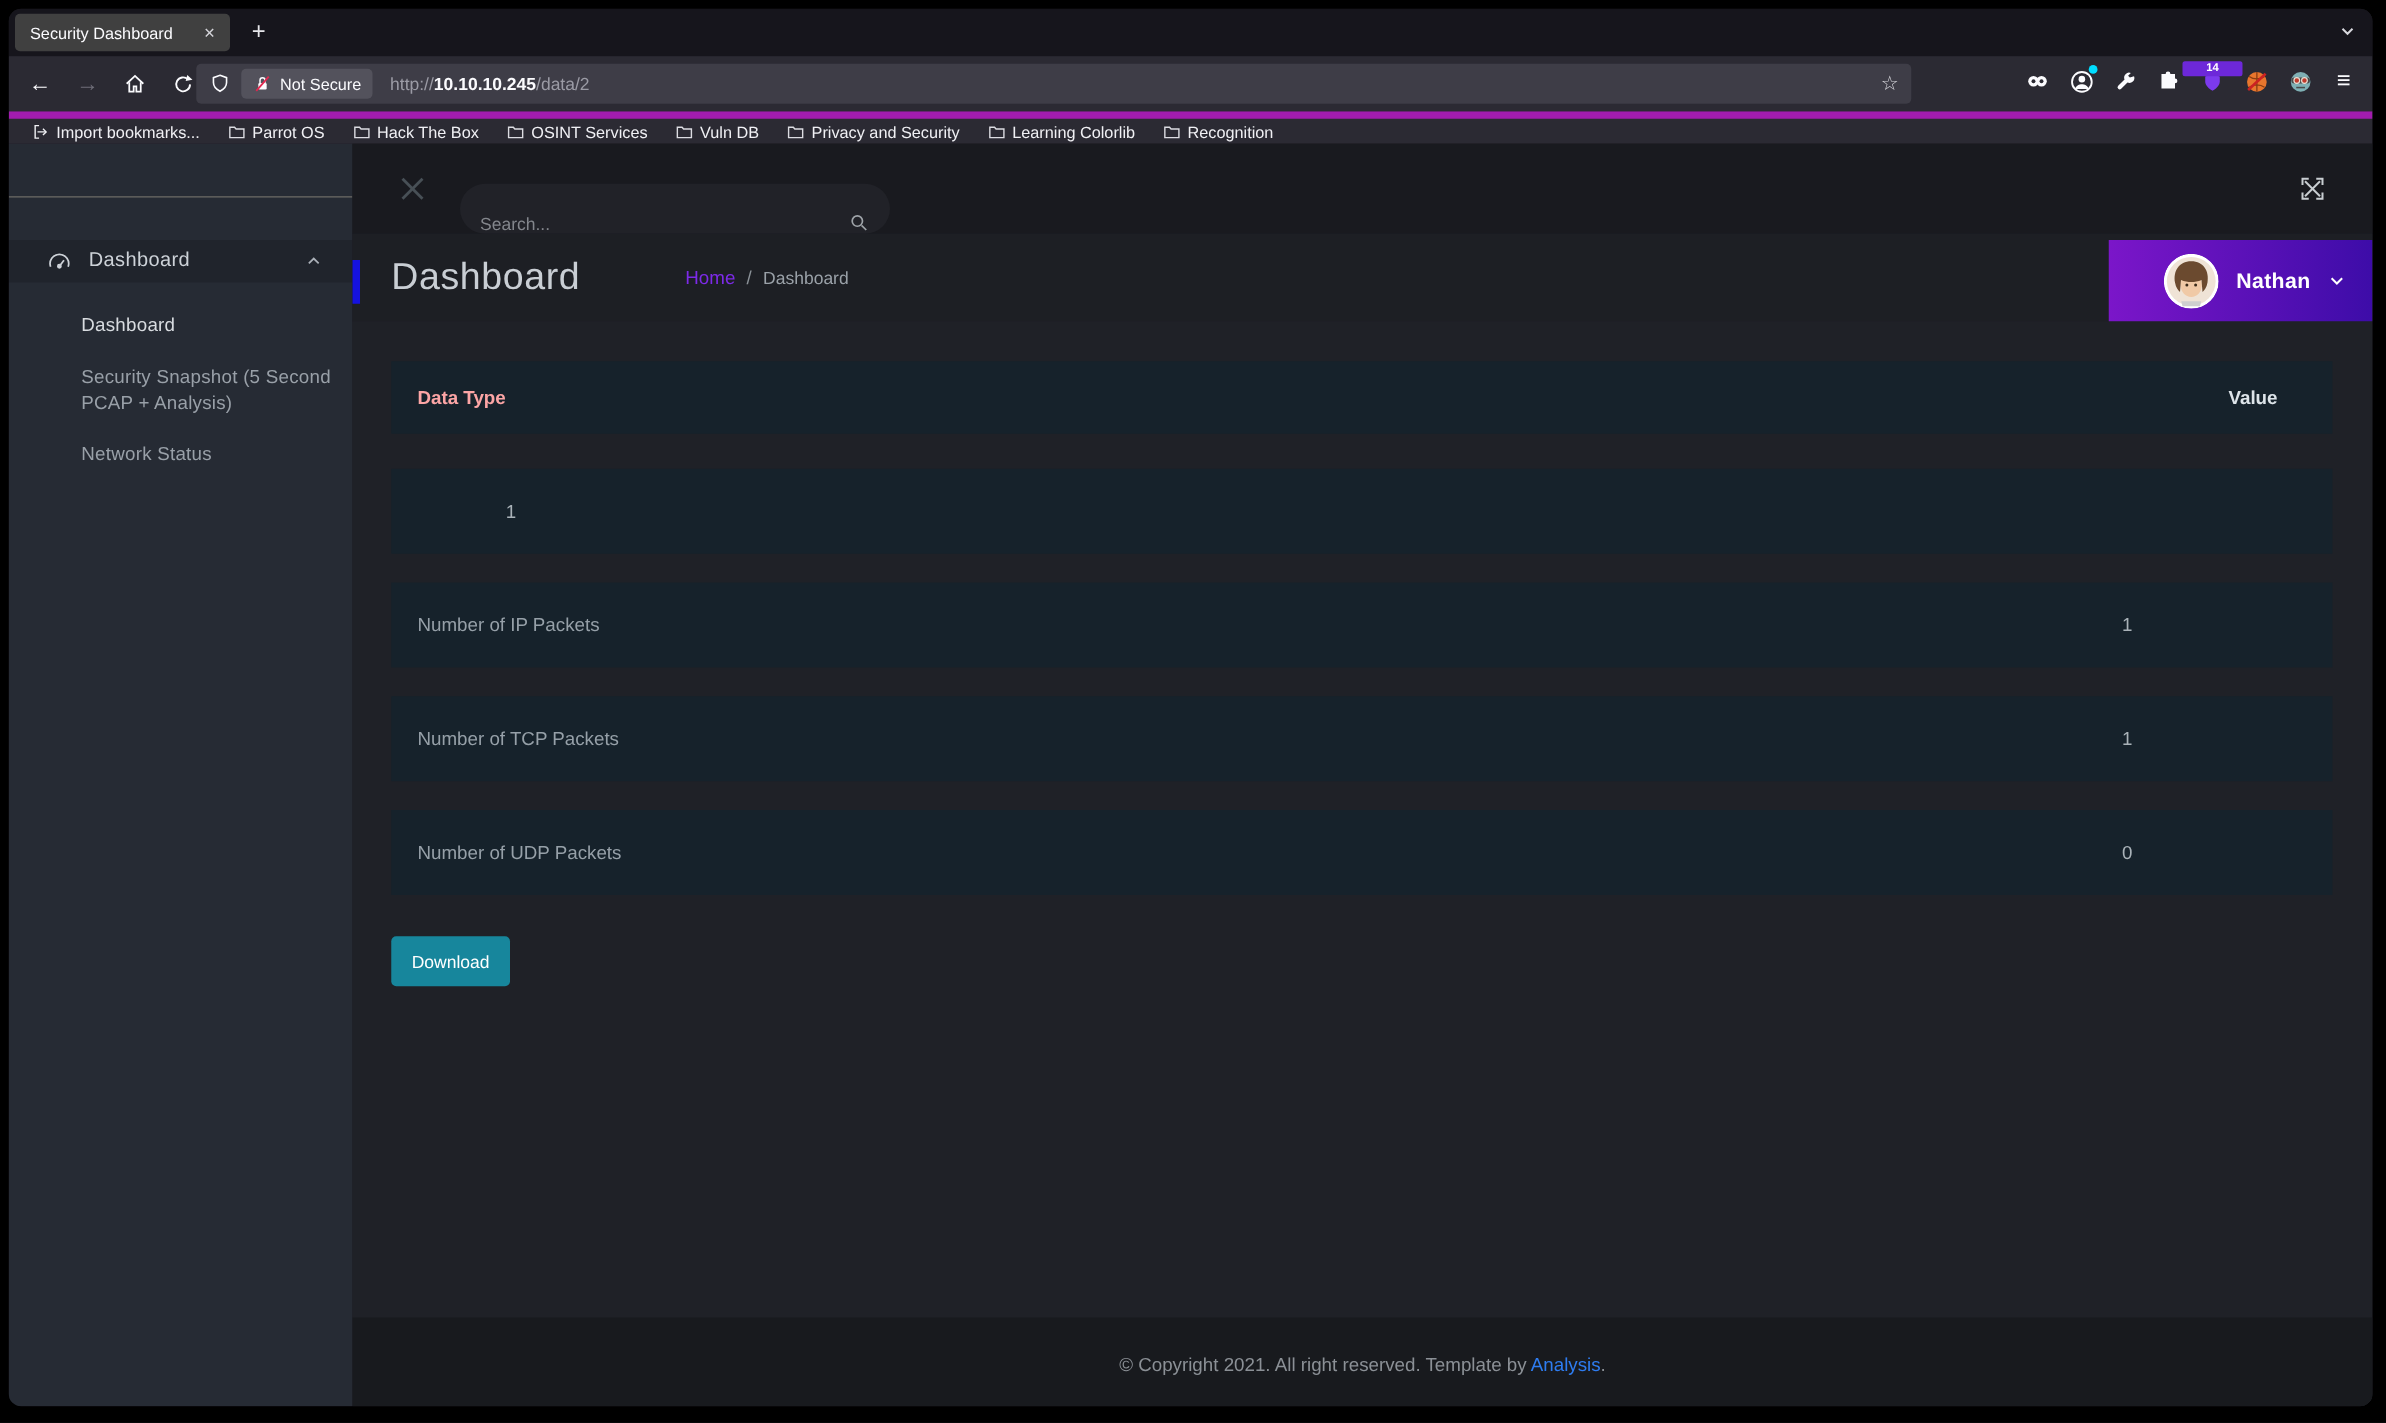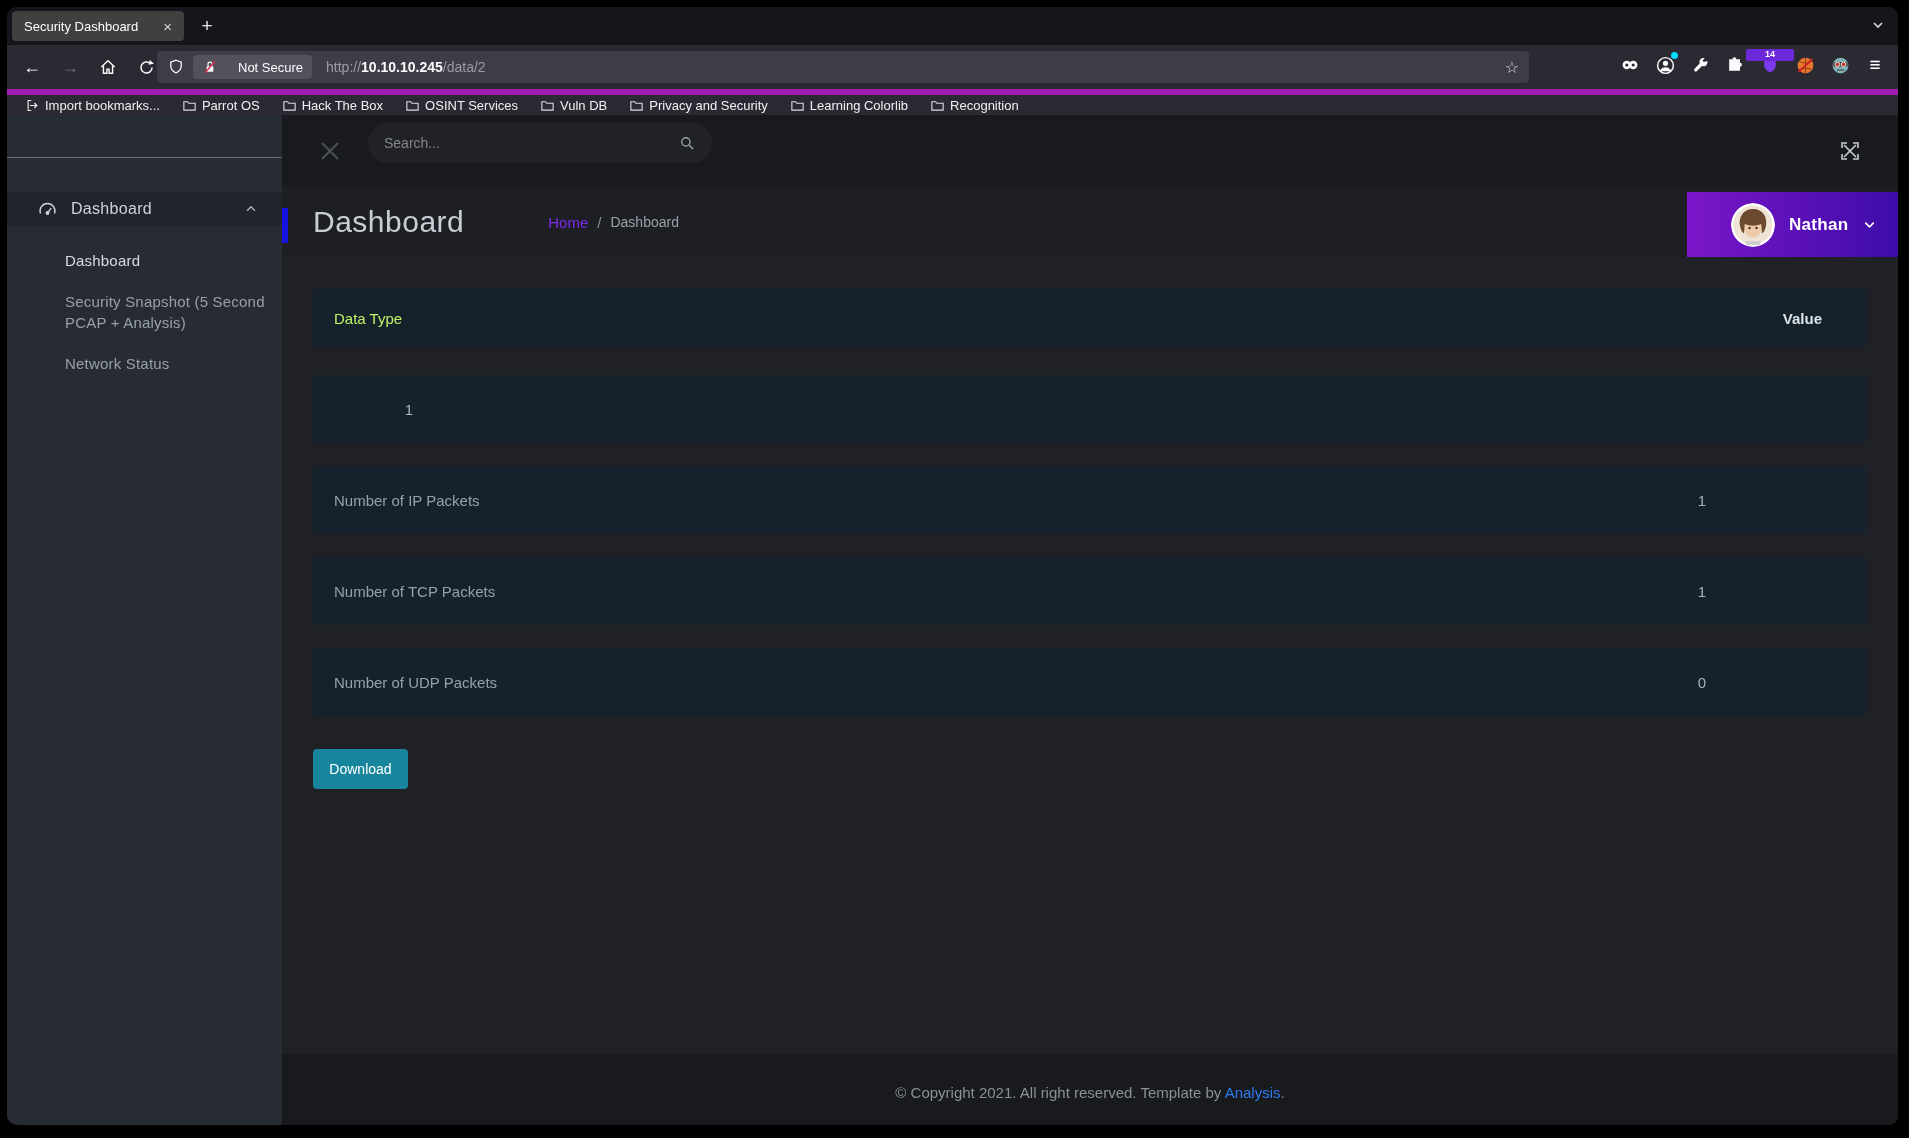--- a/index.html
+++ b/index.html
@@ -13,21 +13,21 @@
   .tab-close { color:#d5d5da; font-size:15px; line-height:1; padding:2px 4px; border-radius:3px; cursor:default; }
   .newtab { position:absolute; left:188px; top:8px; width:24px; height:24px; color:#e6e6ea; font-size:19px; text-align:center; line-height:22px; }
   .alltabs-chevron { position:absolute; right:12px; top:10px; }
 
   .navbar { position:relative; height:44px; background:#2b2a33; display:flex; align-items:center; }
   .navbtn { width:30px; height:30px; display:flex; align-items:center; justify-content:center; border-radius:4px; font-size:18px; color:#fbfbfe; }
   .navbtn.dim { color:#6f6e79; }
   .nav-left { display:flex; gap:8px; padding-left:10px; }
   .urlbar { position:absolute; left:150px; top:6px; width:1372px; height:32px; background:#3e3d47; border-radius:4px; display:flex; align-items:center; padding:0 10px; }
   .chip { display:flex; align-items:center; gap:6px; background:#53525c; border-radius:4px; height:24px; padding:0 9px; margin-left:8px; }
-  .chip span { font-size:13px; color:#fbfbfe; white-space:nowrap;margin-left:14px; }
+  .chip span { font-size:13px; color:#fbfbfe; white-space:nowrap; }
   .urltext { margin-left:14px; font-size:14px; color:#9b9ba5; white-space:nowrap; }
   .urltext .host { color:#fbfbfe; font-weight:bold; }
   .url-star { margin-left:auto; font-size:16px; color:#d5d5da; }
   .extrow { position:absolute; right:10px; top:7px; display:flex; align-items:center; gap:9px; }
   .extbtn { position:relative; width:26px; height:26px; display:flex; align-items:center; justify-content:center; border-radius:4px; }
   .ext-badge { position:absolute; top:-3px; left:50%; transform:translateX(-50%); background:#6d28d9; color:#fff; font-size:9px; font-weight:bold; padding:1px 19px; border-radius:2px; line-height:1.1; }
   .menu-glyph { font-size:19px; color:#fbfbfe; }
 
   .bookmarksbar { height:26px; background:#2b2a33; border-top:6px solid #a21caf; display:flex; align-items:center; gap:10px; padding-left:12px; }
   .bm { display:flex; align-items:center; gap:5px; padding:2px 6px; border-radius:3px; }
@@ -39,41 +39,41 @@
   .brand { height:43px; border-bottom:1px solid rgba(197,186,165,0.45); }
   .menu-parent { margin-top:34px; height:34px; display:flex; align-items:center; gap:13px; padding:0 24px 0 30px; background:rgba(0,0,0,0.14); }
   .menu-parent .lbl { flex:1; font-size:16px; color:#cdd2d8; letter-spacing:.3px; }
   .submenu { margin-top:14px; }
   .submenu .sub { padding:10px 14px 10px 58px; font-size:15px; color:#99a0a8; line-height:21px; letter-spacing:.2px; }
   .submenu .sub.active { color:#d8dce0; }
 
   .main { flex:1; display:flex; flex-direction:column; background:#1f2127; }
   .topbar { height:72px; background:#191a1f; position:relative; }
   .toggle-x { position:absolute; left:28px; top:16px; width:40px; height:40px; display:flex; align-items:center; justify-content:center; }
-  .search { position:absolute; left:86px; top:8px; width:344px; height:40px; background:#212228; border-radius:20px; display:flex; align-items:center; padding:0 16px; }
+  .search { position:absolute; left:86px; top:32px; width:344px; height:40px; background:#212228; border-radius:20px; display:flex; align-items:flex-end; padding:0 16px; }
   .search input { flex:1; background:transparent; border:none; outline:none; color:#c6c9cd; font-size:14px; font-family:"Liberation Sans",sans-serif; }
   .search input::placeholder { color:#83868c; }
   .expand-btn { position:absolute; right:34px; top:22px; width:28px; height:28px; display:flex; align-items:center; justify-content:center; }
 
   .pageheader { height:70px; background:#1d1f24; position:relative; display:flex; align-items:center; }
   .accent { position:absolute; left:0; top:21px; width:6px; height:35px; }
   .page-title { margin-left:31px; font-size:30px; font-weight:400; color:#c9ced4; letter-spacing:.5px; }
   .breadcrumb { margin-left:84px; font-size:15px; display:flex; align-items:center; gap:9px; }
   .bc-sep { color:#8b9298; }
   .bc-current { color:#9aa1a8; font-size:14px; }
   .userpanel { position:absolute; right:0; top:5px; height:65px; width:211px; display:flex; align-items:center; padding-left:44px; gap:14px; }
   .avatar { width:44px; height:44px; border-radius:50%; overflow:hidden; flex-shrink:0; }
   .username { color:#fff; font-size:17px; font-weight:bold; letter-spacing:.3px; }
 
   .content { flex:1; padding:32px 32px 0 31px; }
   .trow { display:flex; align-items:center; background:#16222b; }
   .thead { height:58px; margin-bottom:28px; }
   .tdata { height:68px; margin-bottom:23px; }
   .cell-label { flex:1; padding-left:21px; font-size:15px; color:#96a0a8; }
-  .thead .cell-label { color:#bef264; font-weight:normal; }
+  .thead .cell-label { color:#fca5a5; font-weight:bold; }
   .cell-value { width:260px; text-align:right; padding-right:160px; font-size:15px; color:#a9b2b8; }
   .thead .cell-value { padding-right:44px; color:#dde4e9; font-weight:bold; }
   .download-btn { margin-top:10px; width:95px; height:40px; border:none; border-radius:4px; color:#fff; font-size:14px; font-family:"Liberation Sans",sans-serif; cursor:pointer; }
 
   .footerbar { height:71px; background:#181a1e; text-align:center; padding-top:30px; font-size:15px; color:#8b9096; }
   svg { display:block; }
 </style>
 </head>
 <body>
 

